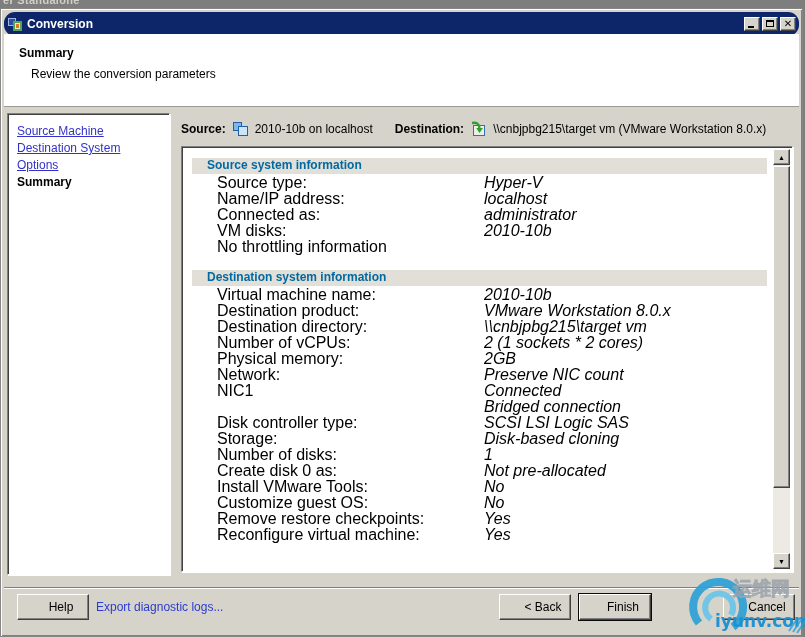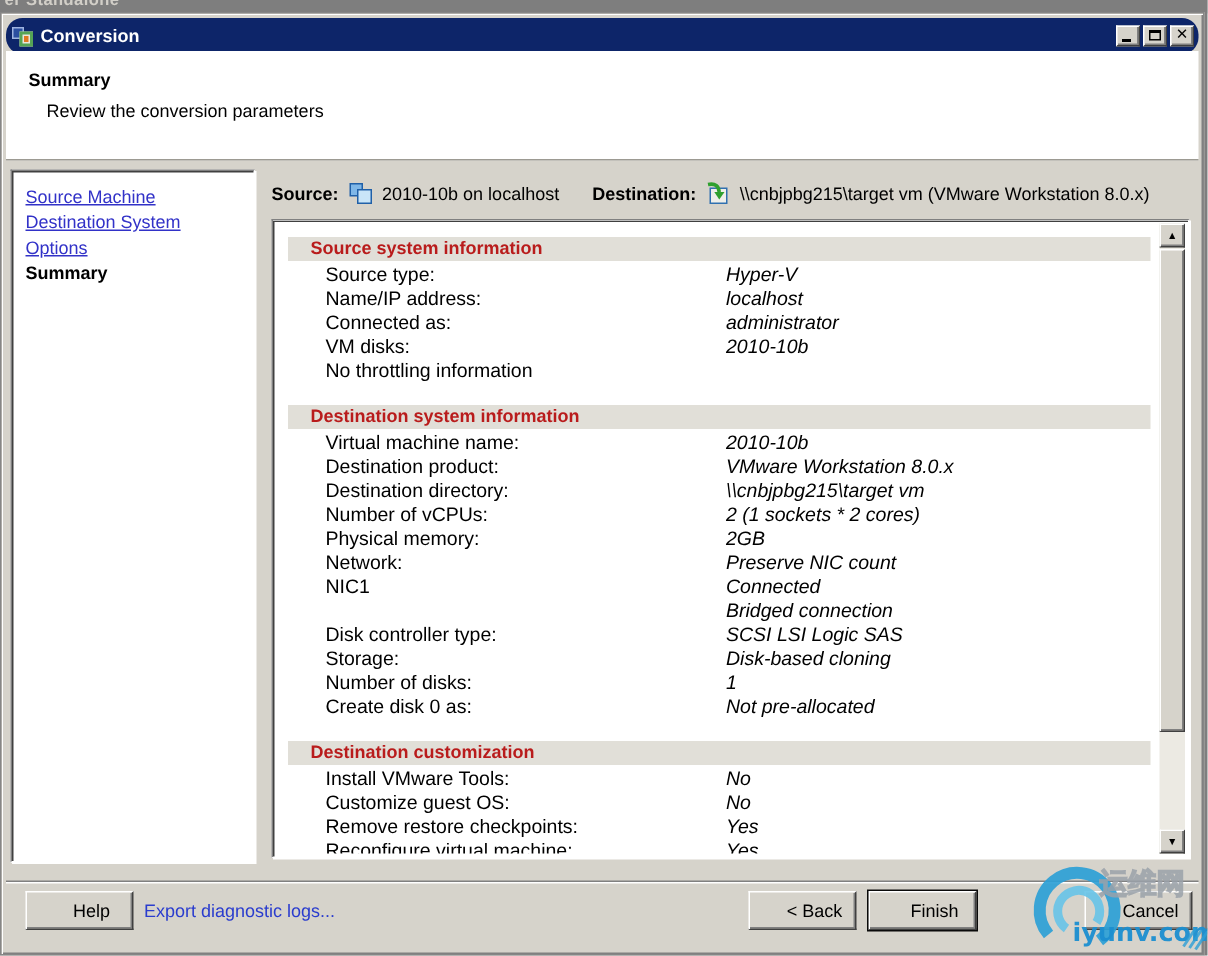--- a/index.html
+++ b/index.html
@@ -64,24 +64,24 @@
   .context-bar .cval { margin-right:22px; }
 
   
   .panel { position:absolute; left:180px; top:137px; width:612px; height:426px;
     background:#FFFFFF;
     border:1px solid; border-color:#808080 #FFFFFF #FFFFFF #808080;
     box-shadow: inset 1px 1px 0 #404040, 1px 1px 0 #FFFFFF; }
   .scroll-content { position:absolute; left:2px; top:2px; right:19px; bottom:2px;
     overflow:hidden; padding-top:9px; }
   .band { margin:0 6px 1px 8px; height:16px; line-height:15px; background:#E1DFD8;
-    color:#b91c1c; font-weight:bold; font-size:12px; padding-left:15px; }
+    color:#0369a1; font-weight:bold; font-size:12px; padding-left:15px; }
   .band + .row { margin-top:1px; }
   .band:not(:first-child) { margin-top:15px; }
-  .row { position:relative; height:16px; line-height:16px; padding-left:33px; font-size:13px; }
+  .row { position:relative; height:16px; line-height:16px; padding-left:33px; font-size:16px; }
   .row .val { position:absolute; left:300px; top:0;font-style:italic; }
 
   
   .vscroll { position:absolute; top:2px; right:2px; bottom:2px; width:17px; background:#ECEAE3; }
   .sbtn { position:absolute; left:0; width:17px; height:16px; background:#D6D3CB;
     border-top:1px solid #FFF; border-left:1px solid #FFF;
     border-right:1px solid #404040; border-bottom:1px solid #404040;
     box-shadow: inset -1px -1px 0 #808080;
     font-size:7px; line-height:15px; text-align:center; color:#000; cursor:pointer; }
   .sbtn.up { top:0; }
@@ -185,21 +185,20 @@
         <div class="row"><span class="lbl">Destination directory:</span><span class="val">\\cnbjpbg215\target vm</span></div>
         <div class="row"><span class="lbl">Number of vCPUs:</span><span class="val">2 (1 sockets * 2 cores)</span></div>
         <div class="row"><span class="lbl">Physical memory:</span><span class="val">2GB</span></div>
         <div class="row"><span class="lbl">Network:</span><span class="val">Preserve NIC count</span></div>
         <div class="row"><span class="lbl">NIC1</span><span class="val">Connected</span></div>
         <div class="row"><span class="lbl"></span><span class="val">Bridged connection</span></div>
         <div class="row"><span class="lbl">Disk controller type:</span><span class="val">SCSI LSI Logic SAS</span></div>
         <div class="row"><span class="lbl">Storage:</span><span class="val">Disk-based cloning</span></div>
         <div class="row"><span class="lbl">Number of disks:</span><span class="val">1</span></div>
         <div class="row"><span class="lbl">Create disk 0 as:</span><span class="val">Not pre-allocated</span></div>
-        <div class="band">Destination customization</div>
         <div class="row"><span class="lbl">Install VMware Tools:</span><span class="val">No</span></div>
         <div class="row"><span class="lbl">Customize guest OS:</span><span class="val">No</span></div>
         <div class="row"><span class="lbl">Remove restore checkpoints:</span><span class="val">Yes</span></div>
         <div class="row"><span class="lbl">Reconfigure virtual machine:</span><span class="val">Yes</span></div>
       </div>
     <div class="vscroll">
       <div class="sbtn up">▲</div>
       <div class="sthumb"></div>
       <div class="sbtn down">▼</div>
     </div>

